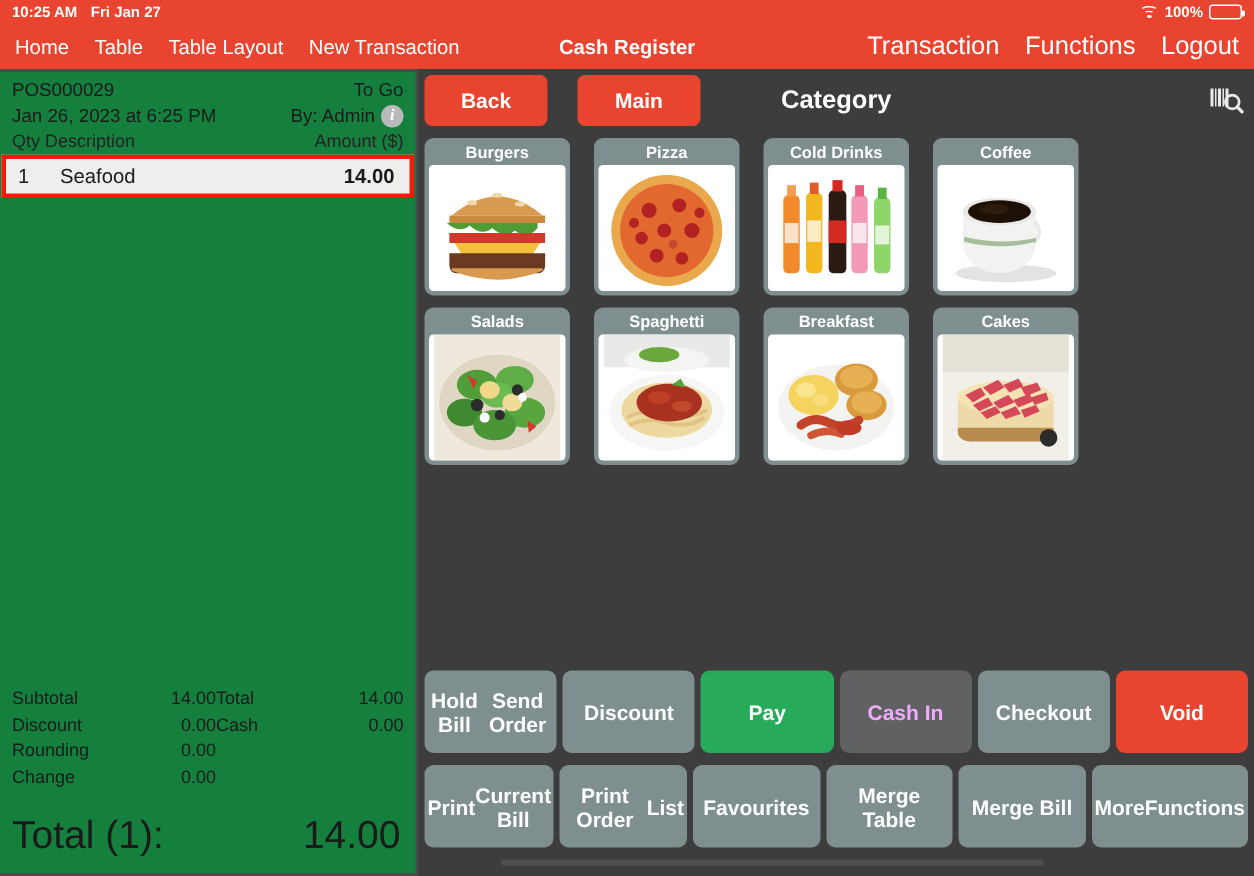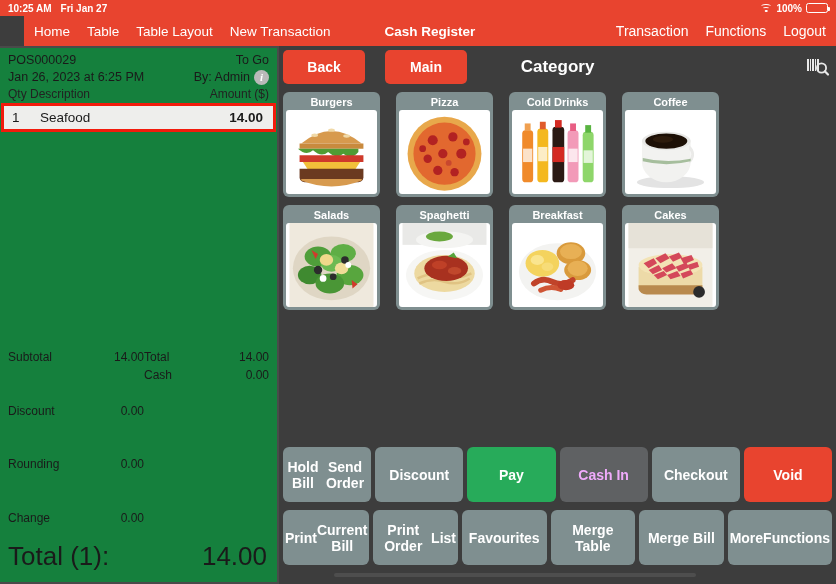--- a/index.html
+++ b/index.html
@@ -30,24 +30,24 @@
     left: 50%; transform: translateX(-50%); top: 6.5px; }
   .batt { width: 22px; height: 10px; border: 1.3px solid #fff; border-radius: 2.5px; position: relative;
     padding: 1.2px; }
   .batt::after { content: ""; position: absolute; right: -3.2px; top: 3px; width: 2px; height: 4px;
     background: #fff; border-radius: 0 1px 1px 0; }
   .batt-fill { height: 100%; background: #fff; border-radius: 1px; }
 
   
   .navbar {
     height: 30px; background: #e8442f; color: #fff; display: flex; align-items: center;
-    padding: 0 10px; flex: 0 0 30px; position: relative; margin-left: 24px;
+    padding: 0 10px; flex: 0 0 30px; position: relative;
   }
   .nav-left { display: flex; align-items: center; gap: 17px; font-size: 13.5px; }
-  .nav-right { display: flex; align-items: center; gap: 17px; font-size: 14px; margin-left: auto; }
+  .nav-right { display: flex; align-items: center; gap: 17px; font-size: 17px; margin-left: auto; }
   .nav-item { cursor: pointer; white-space: nowrap; }
   .nav-title {
     position: absolute; left: 0; right: 0; text-align: center; font-size: 13.5px;
     font-weight: bold; pointer-events: none;
   }
 
   
   .body-area { flex: 1; display: flex; min-height: 0; }
 
   
@@ -75,21 +75,21 @@
     display: flex; align-items: center; font-size: 13.5px; padding: 4px 6px; margin: 0 1px;
     background: #eeeeec;
   }
   .rc-item.selected { border: 3px solid #f21b0c; }
   .it-qty { width: 22px; padding-left: 2px; }
   .it-desc { flex: 1; padding-left: 8px; }
   .it-amt { text-align: right; font-weight: bold; padding-right: 4px; }
 
   .rc-totals { padding: 3px 8px 0 8px; display: flex; font-size: 12px; }
   .tot-col { display: flex; flex-direction: column; }
-  .tot-col.left { width: 136px; gap: 36px; }
+  .tot-col.left { width: 136px; }
   .tot-col.right { flex: 1; }
   .tot-row { display: flex; justify-content: space-between; line-height: 17.5px; }
   .tot-lbl { }
   .tot-val { }
   .rc-grand {
     display: flex; justify-content: space-between; align-items: baseline;
     padding: 14px 10px 10px 8px; font-size: 26px; font-weight: normal;
   }
 
   

